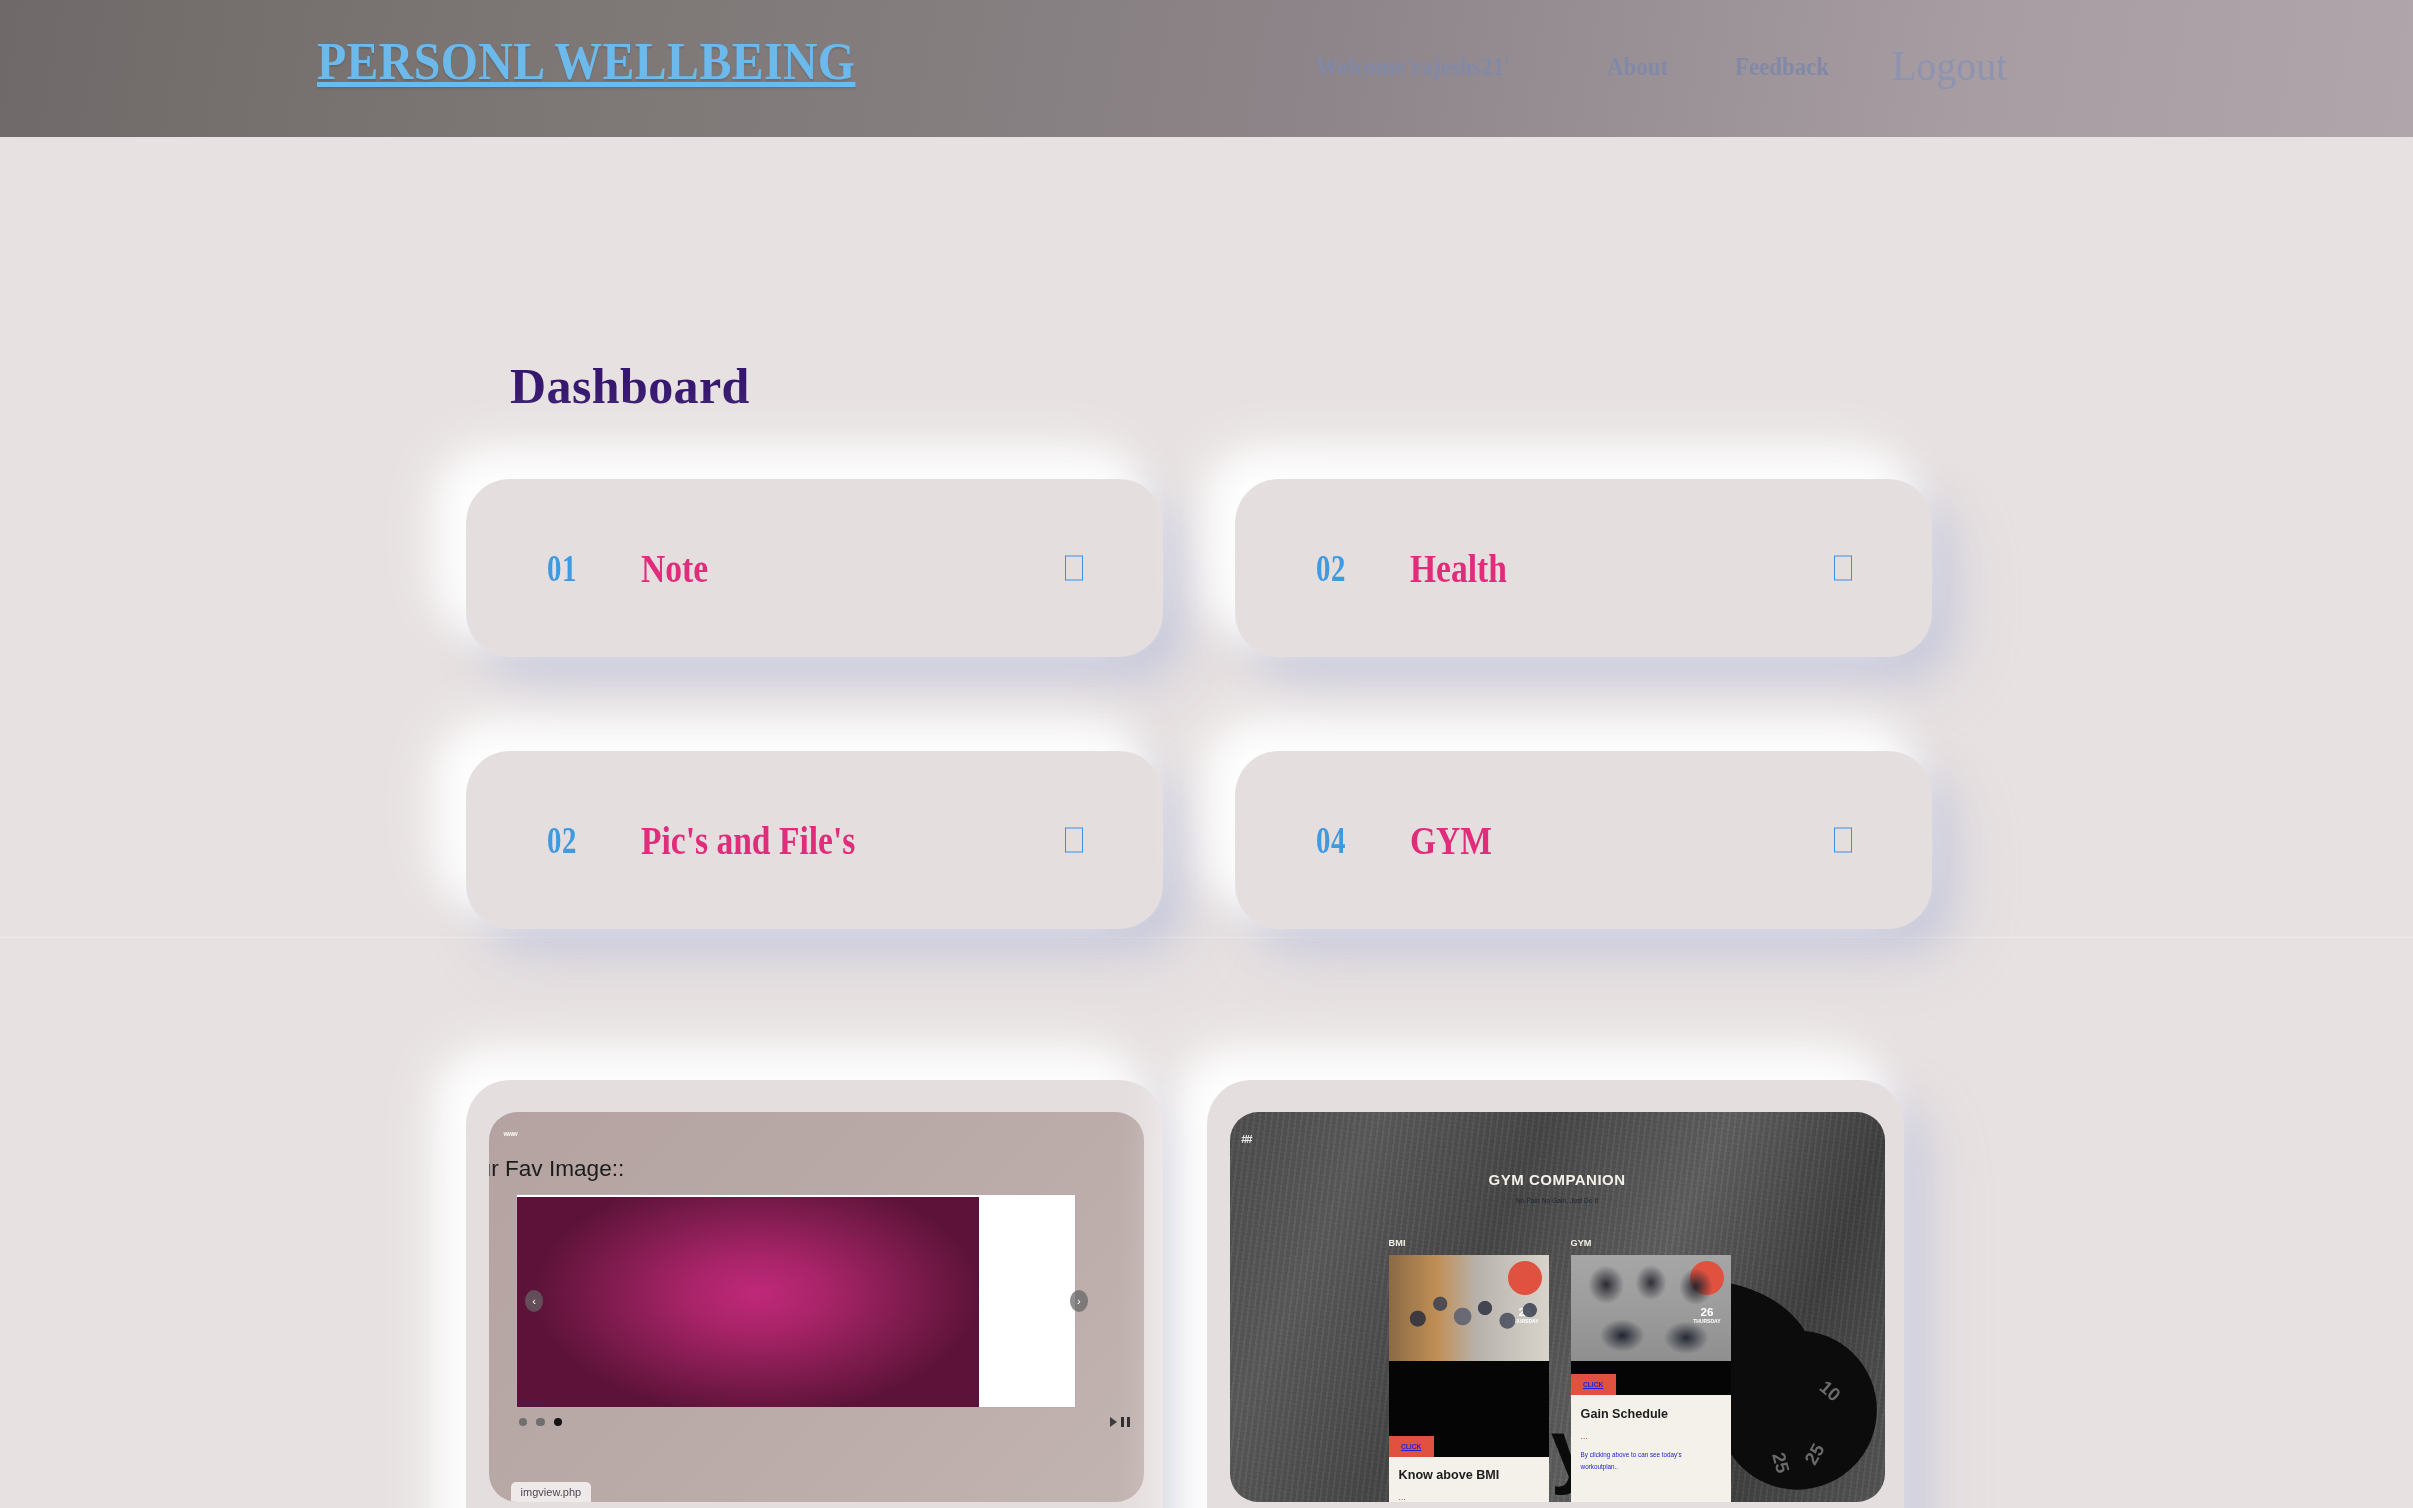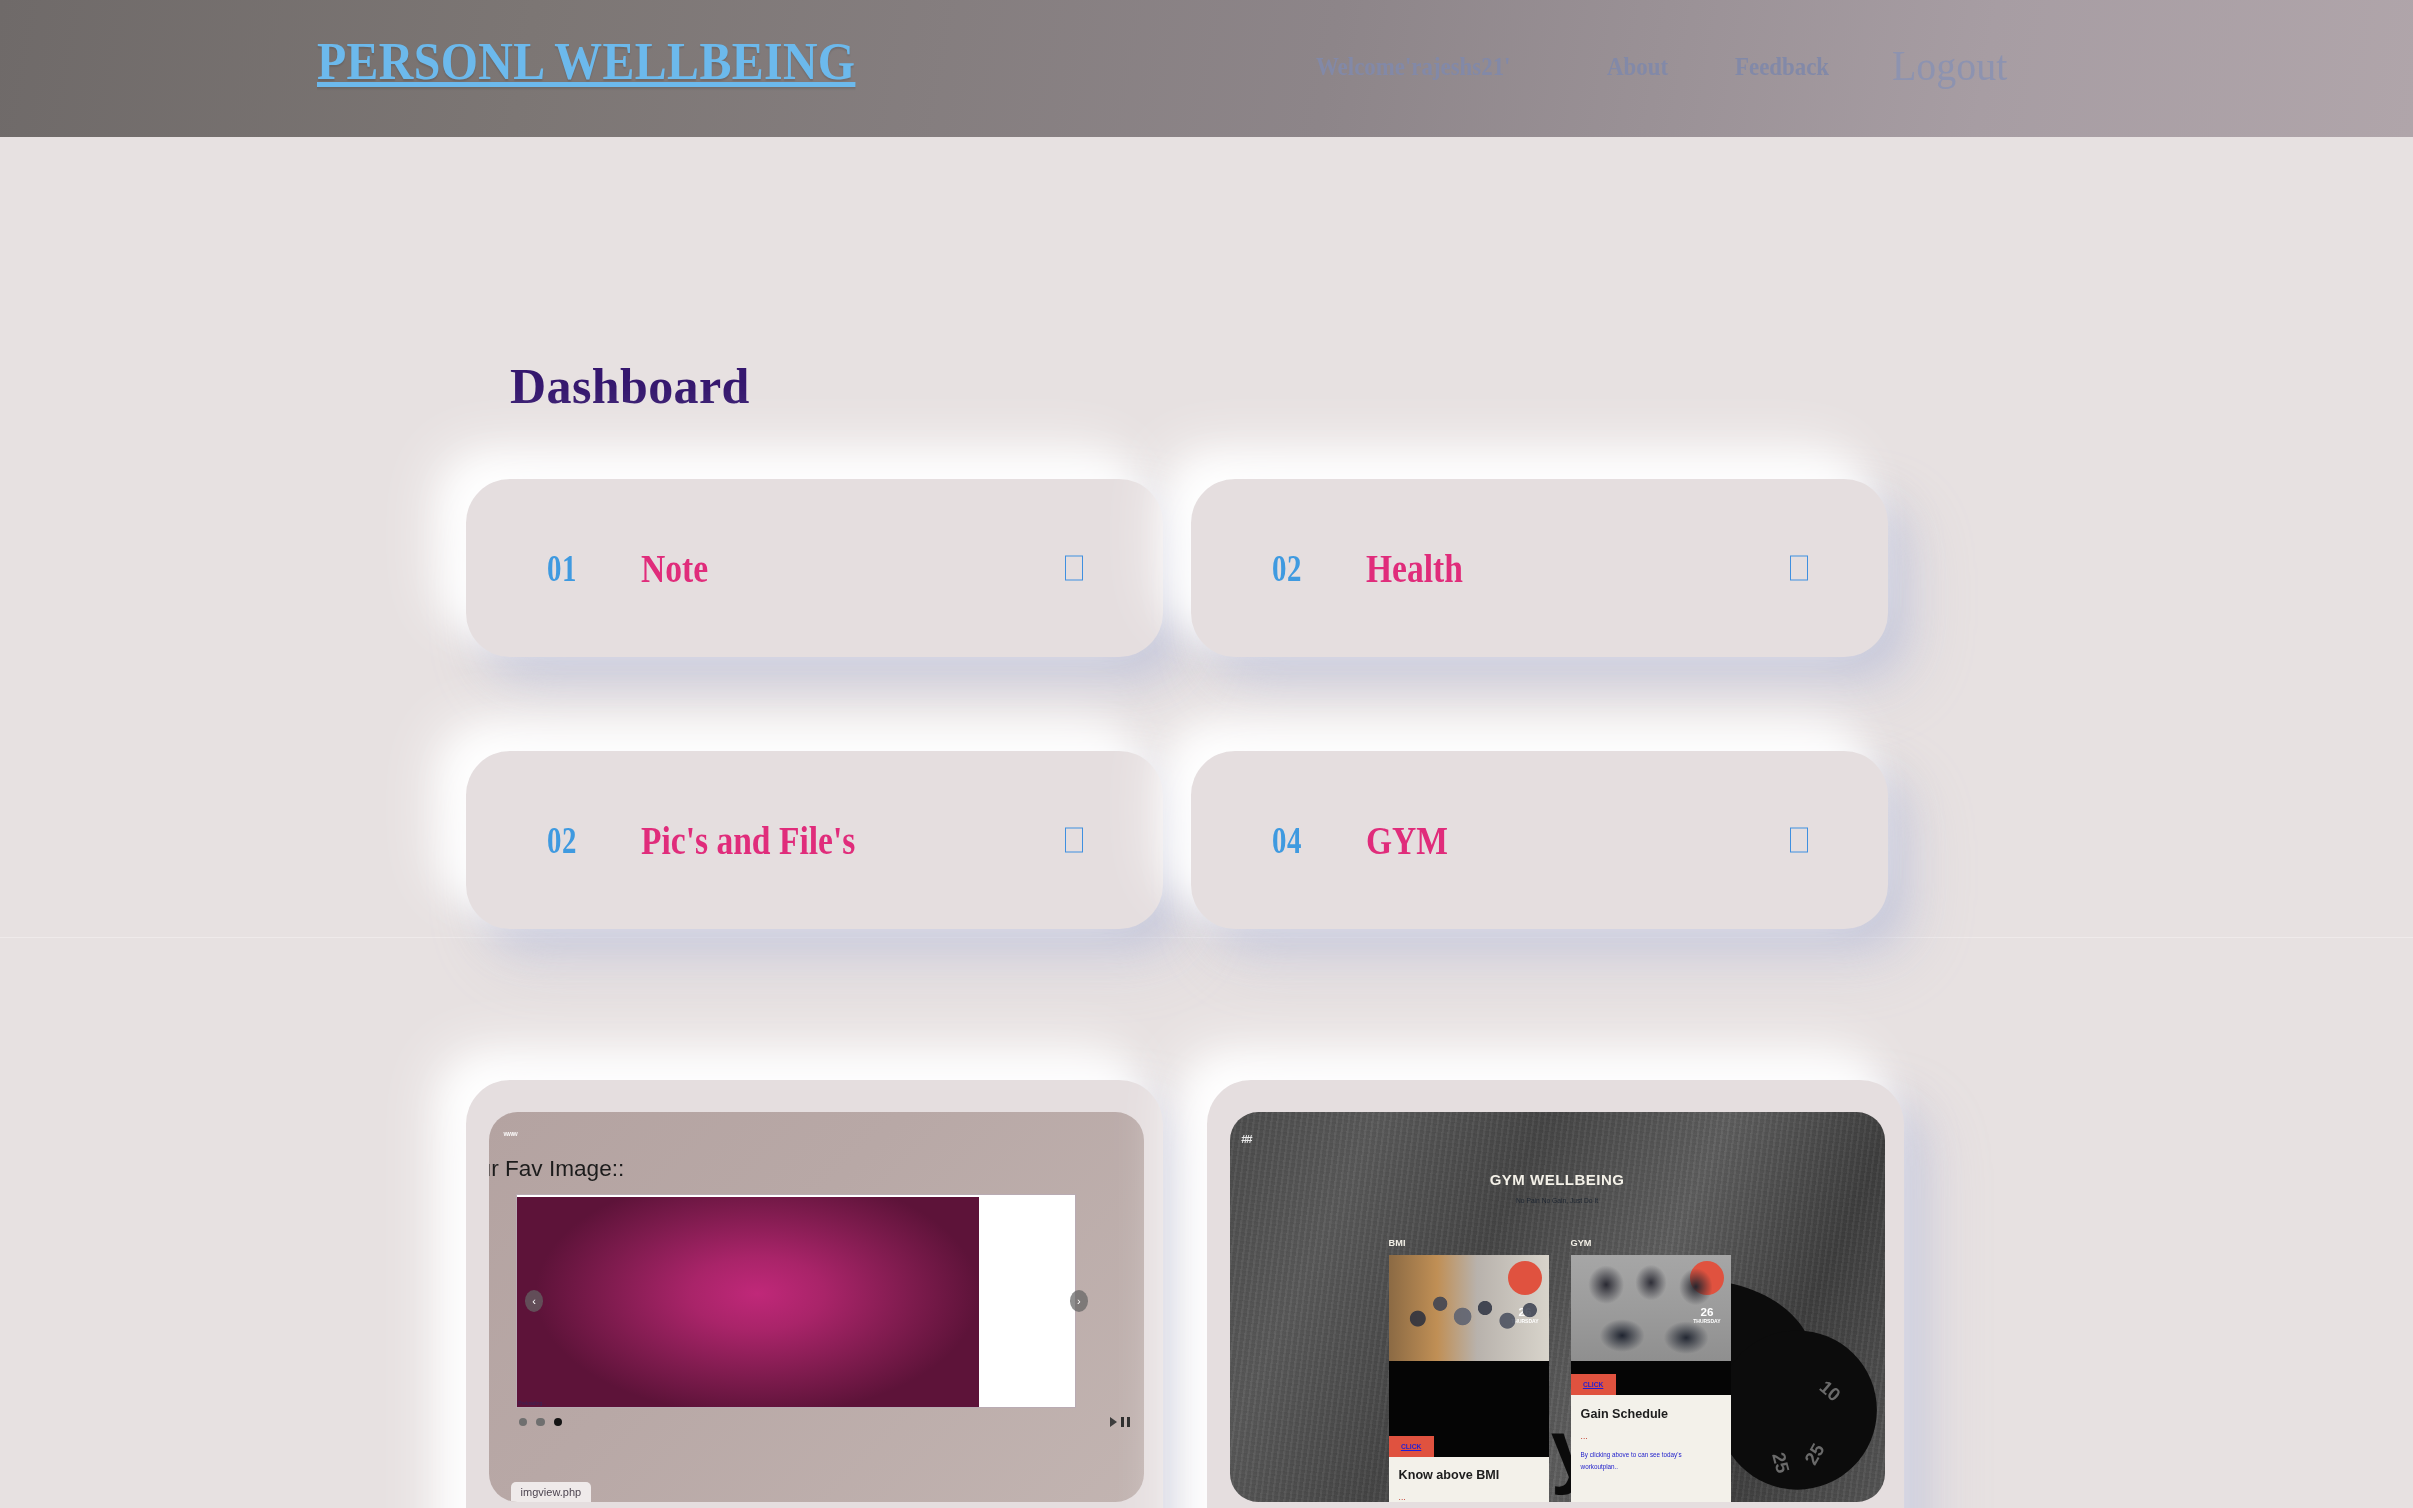--- a/index.html
+++ b/index.html
@@ -90,21 +90,21 @@
     letter-spacing: 0.4px;
   }
 
   
   .tile-grid {
     position: absolute;
     left: 466px;
     top: 342px;
     width: 1475px;
   }
-  .tile-row { display: flex; gap: 28px; margin-bottom: 94px; }
+  .tile-row { display: flex; gap: 72px; margin-bottom: 94px; }
   .tile {
     position: relative;
     width: 697px;
     height: 178px;
     border-radius: 44px;
     background: #e5dedf;
     box-shadow:
       -18.4px -18.4px 37px rgba(255,255,255,0.95),
       17px 18.4px 37px rgba(176,183,214,0.42),
       -32px -32px 59px rgba(255,255,255,0.8),
@@ -503,21 +503,21 @@
         </div>
       </div>
 
     </div>
 
     <div class="preview-card">
       <div class="preview-thumb">
         <div class="gym-shot">
 
           <div class="gym-hash">##</div>
-          <div class="gym-title">GYM WELLBEING</div>
+          <div class="gym-title">GYM COMPANION</div>
           <div class="gym-tagline">No Pain No Gain, Just Do It</div>
 
           <svg class="gym-logo" viewBox="0 0 500 330">
             <g fill="#0c0c0c">
               <path d="M150 120 C180 70, 240 40, 300 55 C360 70, 400 110, 395 160 C392 195, 360 215, 320 210 C280 205, 255 180, 250 150 C246 125, 262 105, 285 104 C305 103, 318 117, 316 133 C314 147, 302 155, 291 152"></path>
               <circle cx="375" cy="205" r="95"></circle>
               <path d="M120 150 C135 120, 170 112, 190 130 C205 145, 200 168, 182 175 C168 181, 152 174, 150 162"></path>
             </g>
             <g fill="#6a6a6a" font-family="Liberation Sans, sans-serif" font-weight="bold" font-size="22">
               <text x="400" y="180" transform="rotate(40 400 180)">10</text>

